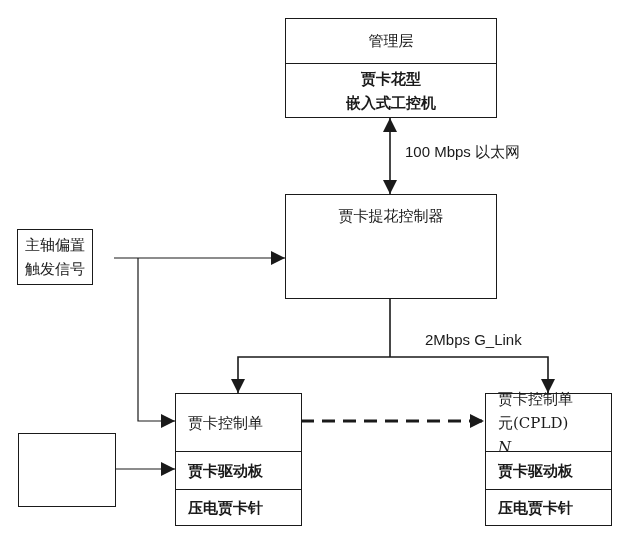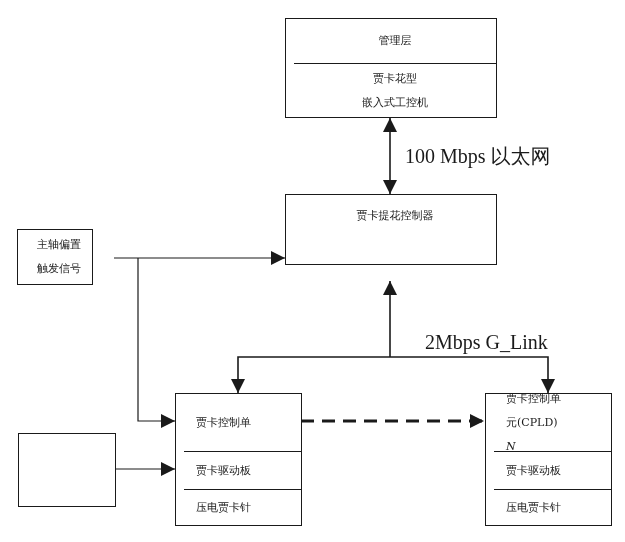--- a/index.html
+++ b/index.html
@@ -1,24 +1,24 @@
 <!DOCTYPE html>
 <html><head>
 <meta charset="utf-8">
 <style>
   html, body { margin:0; padding:0; background:#ffffff; }
   body { width:625px; height:542px; position:relative; overflow:hidden;
          font-family:"DejaVu Serif","Liberation Serif",serif; color:#1a1a1a; }
   svg.wires { position:absolute; left:0; top:0; }
   .box { position:absolute; box-sizing:border-box; border:1.6px solid #1a1a1a; background:#fff; }
-  .cell { position:absolute; left:8px; right:0; box-sizing:border-box; display:flex;
-          align-items:center; justify-content:center; text-align:center; font-size:11px; line-height:24px; }
-  .cell.top-border { border-top:1.6px solid #1a1a1a; }
+  .cell { position:absolute; left:0; right:0; box-sizing:border-box; display:flex;
+          align-items:center; justify-content:center; text-align:center; font-size:15px; line-height:24px; }
+  .cell.top-border { border-top:1.6px solid #1a1a1a;font-weight:bold; }
   .cell.left { justify-content:flex-start; padding-left:12px; text-align:left; }
-  .label { position:absolute; font-size:20px; white-space:nowrap; font-family:Liberation Serif, serif; }
+  .label { position:absolute; font-size:15px; white-space:nowrap; font-family:Liberation Sans, sans-serif; }
   .multi span { display:block; }
 </style>
 </head>
 <body>
 
 <svg class="wires" width="625" height="542">
   <defs>
     <marker id="ah" viewBox="0 0 10 10" refX="10" refY="5" markerWidth="10" markerHeight="10" markerUnits="userSpaceOnUse" orient="auto">
       <path d="M0,0 L10,5 L0,10 z" fill="#1a1a1a"></path>
     </marker>
@@ -50,21 +50,21 @@
   <div class="cell top-border multi" style="top:44px;bottom:0;">
     <div>
       <span>贾卡花型</span>
       <span>嵌入式工控机</span>
     </div>
   </div>
 </div>
 
 <div class="label" style="left:405px;top:143px;">100 Mbps 以太网</div>
 
-<div class="box" style="left:285px;top:194px;width:212px;height:71px;">
+<div class="box" style="left:285px;top:194px;width:212px;height:105px;">
   <div class="cell" style="top:0;height:42px;">
     <span>贾卡提花控制器</span>
   </div>
 </div>
 
 <div class="box" style="left:17px;top:229px;width:76px;height:56px;">
   <div class="cell multi" style="top:0;bottom:0;">
     <div>
       <span>主轴偏置</span>
       <span>触发信号</span>

